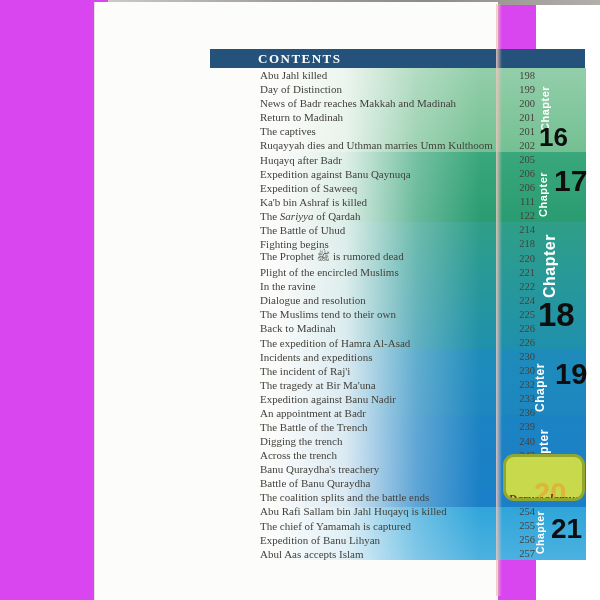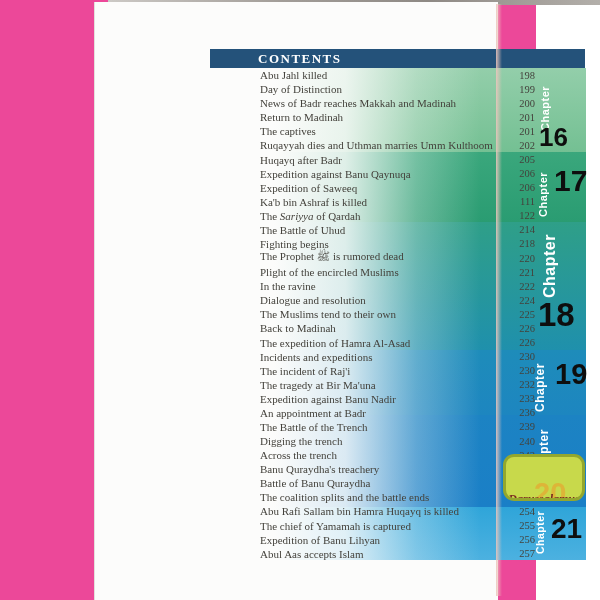--- a/index.html
+++ b/index.html
@@ -1,18 +1,18 @@
 <!DOCTYPE html>
 <html><head>
 <meta charset="utf-8">
 <style>
   html,body{margin:0;padding:0;}
   body{width:600px;height:600px;overflow:hidden;background:#ffffff;
        font-family:"Liberation Serif", serif;}
-  .canvas{position:relative;width:536px;height:600px;background:#ec4899;}
+  .canvas{position:relative;width:536px;height:600px;background:#d946ef;}
 
   
   .top-stripe{position:absolute;left:108px;top:0;width:492px;height:5px;
     background:linear-gradient(90deg,#ccc9c5,#a29d98 35%,#8e8984 65%,#b3afaa 100%);}
 
   
   .page{position:absolute;left:94px;top:2px;width:403px;height:598px;
     background:#fcfcfb;border-left:1px solid #e3e0dc;}
   .page-right-shadow{position:absolute;left:496px;top:4px;width:6px;height:592px;
     background:linear-gradient(90deg,rgba(236,198,189,.9),rgba(255,255,255,0));}
@@ -217,21 +217,21 @@
         </div>
         <div class="row">
           <span class="t">Battle of Banu Quraydha</span>
           <span class="n"></span>
         </div>
         <div class="row">
           <span class="t">The coalition splits and the battle ends</span>
           <span class="n"></span>
         </div>
         <div class="row">
-          <span class="t">Abu Rafi Sallam bin Hamra Huqayq is killed</span>
+          <span class="t">Abu Rafi Sallam bin Jahl Huqayq is killed</span>
           <span class="n">254</span>
         </div>
         <div class="row">
           <span class="t">The chief of Yamamah is captured</span>
           <span class="n">255</span>
         </div>
         <div class="row">
           <span class="t">Expedition of Banu Lihyan</span>
           <span class="n">256</span>
         </div>

